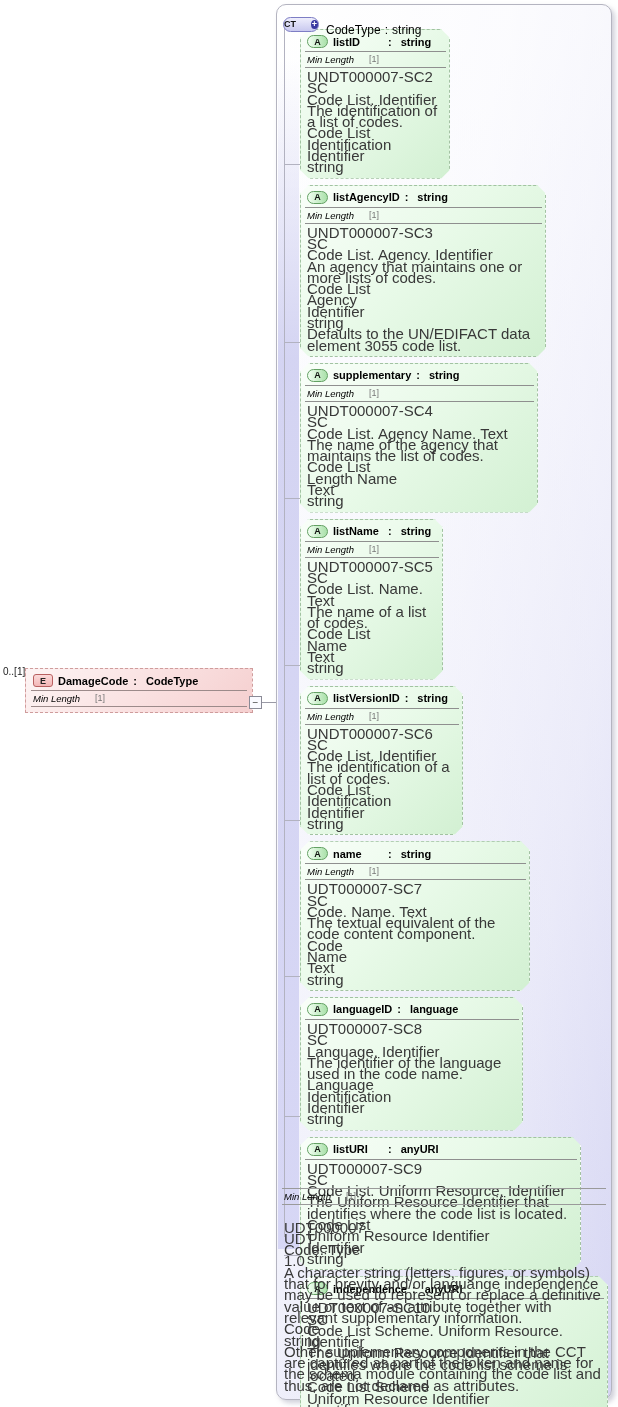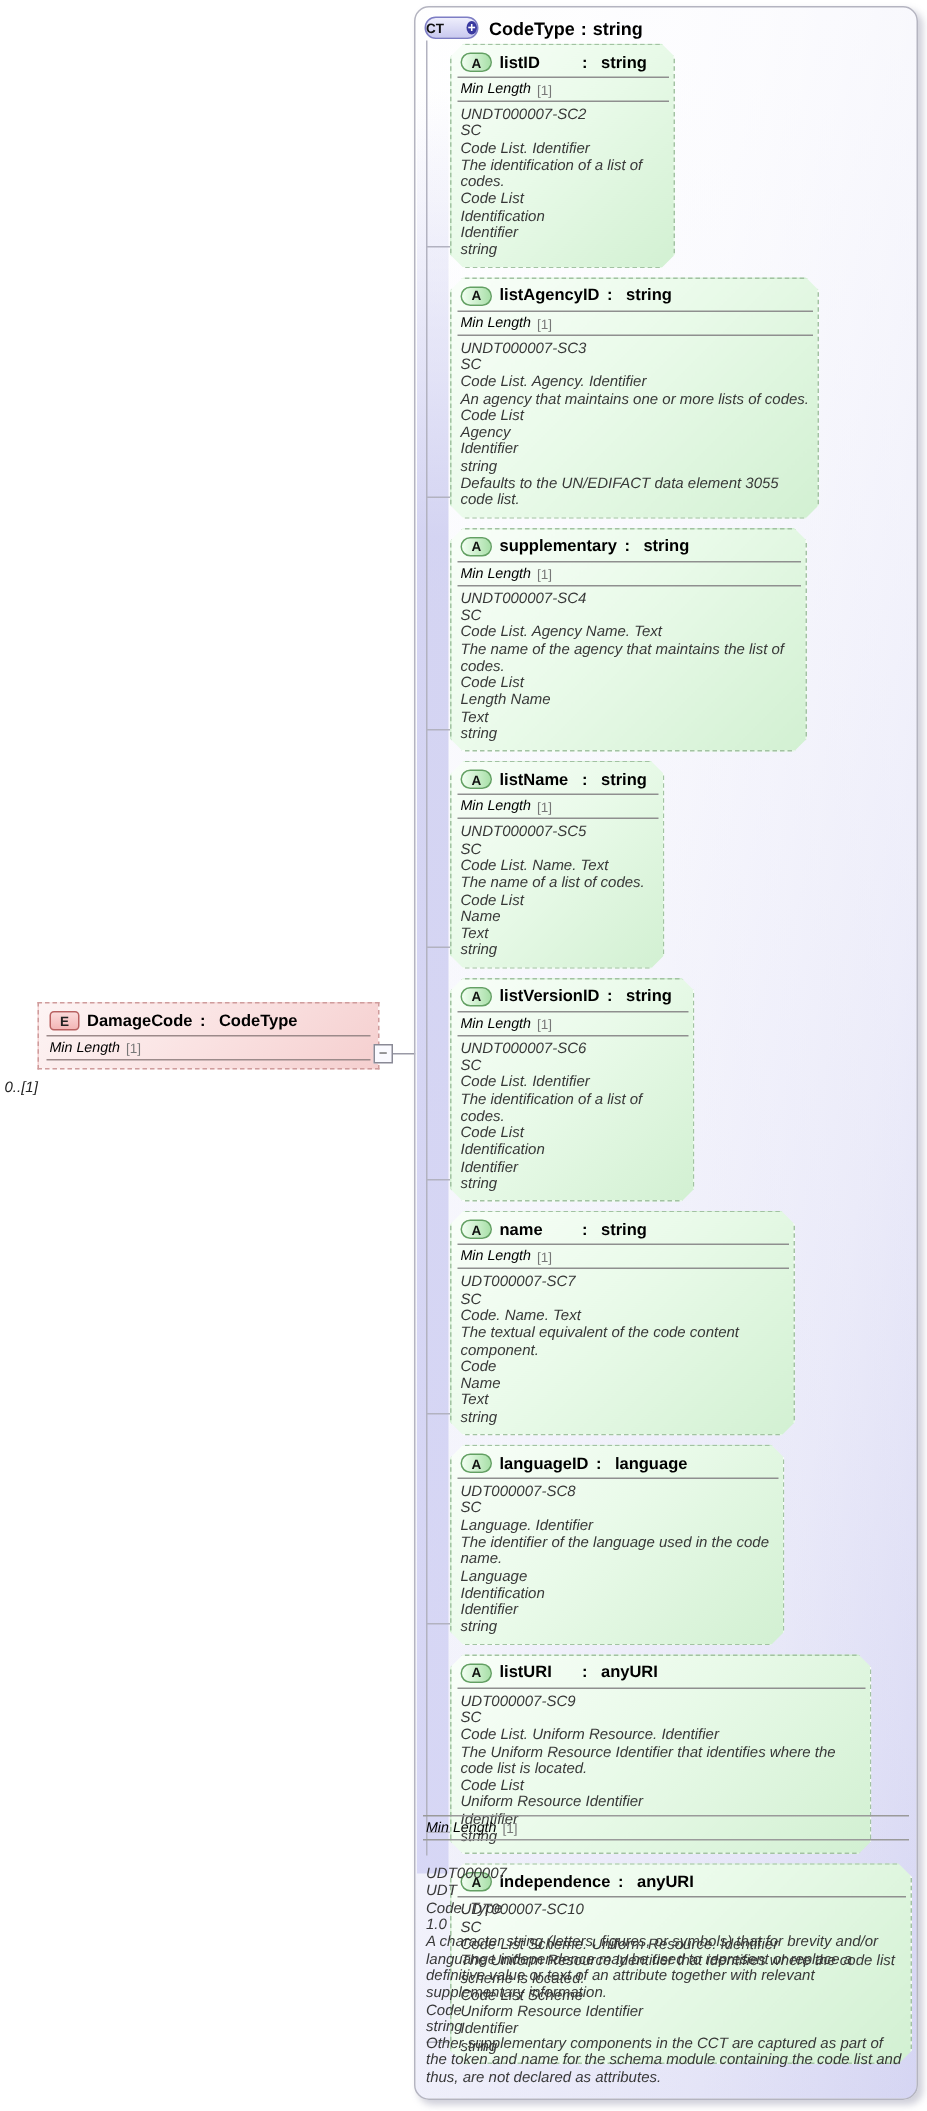--- a/index.html
+++ b/index.html
@@ -25,21 +25,21 @@
   .ct-badge{
     width:36px;height:15px;box-sizing:border-box;border:1px solid #7d7dc4;border-radius:8px;
     background:linear-gradient(180deg,#eeeefc,#c9c9ef);
     display:flex;align-items:center;justify-content:center;gap:15px;
     font-size:9px;font-weight:bold;color:#111;
   }
   .plus-circle{
     width:9px;height:9px;border-radius:50%;background:#3939a0;color:#fff;
     font-size:9px;line-height:8px;text-align:center;font-weight:bold;
   }
-  .ct-title{font-size:12px;font-weight:bold;}
+  .ct-title{font-size:12px;font-weight:normal;margin-top:12px;}
   .ct-title .sep{margin:0 4px;}
   
   .tree-vline{position:absolute;left:7px;top:22px;width:1px;height:1210px;background:#b2b2c0;z-index:0;}
   .stub{position:absolute;left:-16px;bottom:14px;width:16px;height:1px;background:#b2b2c0;}
   
   .attrs{position:absolute;left:23px;top:24px;display:flex;flex-direction:column;align-items:flex-start;gap:6px;z-index:2;}
   .attr-row{position:relative;}
   .attr-box{
     position:relative;box-sizing:border-box;
     border:1px dashed #a2c2a2;
@@ -51,47 +51,47 @@
   .a-badge{
     min-width:21px;height:13px;box-sizing:border-box;border:1px solid #63a063;border-radius:7px;
     background:linear-gradient(90deg,#f2fff2,#a9e0a9);
     display:flex;align-items:center;justify-content:center;
     font-size:9px;font-weight:bold;color:#111;
   }
   .attr-name{min-width:50px;display:inline-block;}
   .attr-header .sep{margin-right:4px;}
   .facet-row{
     border-top:1px solid #8f8f8f;border-bottom:1px solid #8f8f8f;
-    font-size:9.5px;font-style:italic;padding:2px 2px;display:flex;gap:4px;align-items:flex-end;
+    font-size:9.5px;font-style:italic;padding:2px 2px;display:flex;gap:15px;align-items:flex-start;
   }
   .facet-row .facet-val{color:#777;font-style:normal;font-size:9px;}
   .hairline{border-top:1px solid #8f8f8f;height:0;}
   .ann{
-    font-size:10px;font-style:italic;color:#383838;line-height:11.3px;
+    font-size:15px;color:#383838;line-height:11.3px;
     white-space:pre-line;padding:3px 2px 0 2px;
   }
   
   .ct-footer{position:absolute;left:5px;right:5px;bottom:8px;z-index:2;}
   .ct-footer .facet-row{border-top:1px solid #9a9a9a;border-bottom:1px solid #9a9a9a;background:transparent;}
   .ct-footer .ann{padding-top:2px;margin-top:15px;}
   
   .element-box{
     position:absolute;left:25px;top:668px;width:228px;box-sizing:border-box;
     border:1px dashed #cf9c9c;
     background:linear-gradient(135deg,#fdf4f4 0%,#fae2e2 50%,#f5cfcf 100%);
     padding:4px 5px 5px 5px;
   }
   .e-badge{
     min-width:20px;height:13px;box-sizing:border-box;border:1px solid #b86060;border-radius:3px;
     background:linear-gradient(180deg,#fbdada,#f3b6b6);
     display:flex;align-items:center;justify-content:center;
     font-size:9px;font-weight:bold;color:#222;
   }
   .element-box .facet-row{border-color:#9c8a8a;}
-  .cardinality{position:absolute;left:3px;top:720px;font-size:10px;font-style:italic;color:#222;}
+  .cardinality{position:absolute;left:3px;top:666px;font-size:10px;color:#222;}
   
   .conn-line{position:absolute;left:253px;top:702px;width:24px;height:1px;background:#9a9aa6;}
   .collapse-box{
     position:absolute;left:249px;top:696px;width:13px;height:13px;box-sizing:border-box;
     border:1px solid #8a8a96;background:#fafaff;z-index:2;
     display:flex;align-items:center;justify-content:center;
     font-size:10px;line-height:10px;color:#444;cursor:pointer;
   }
 </style>
 </head>

